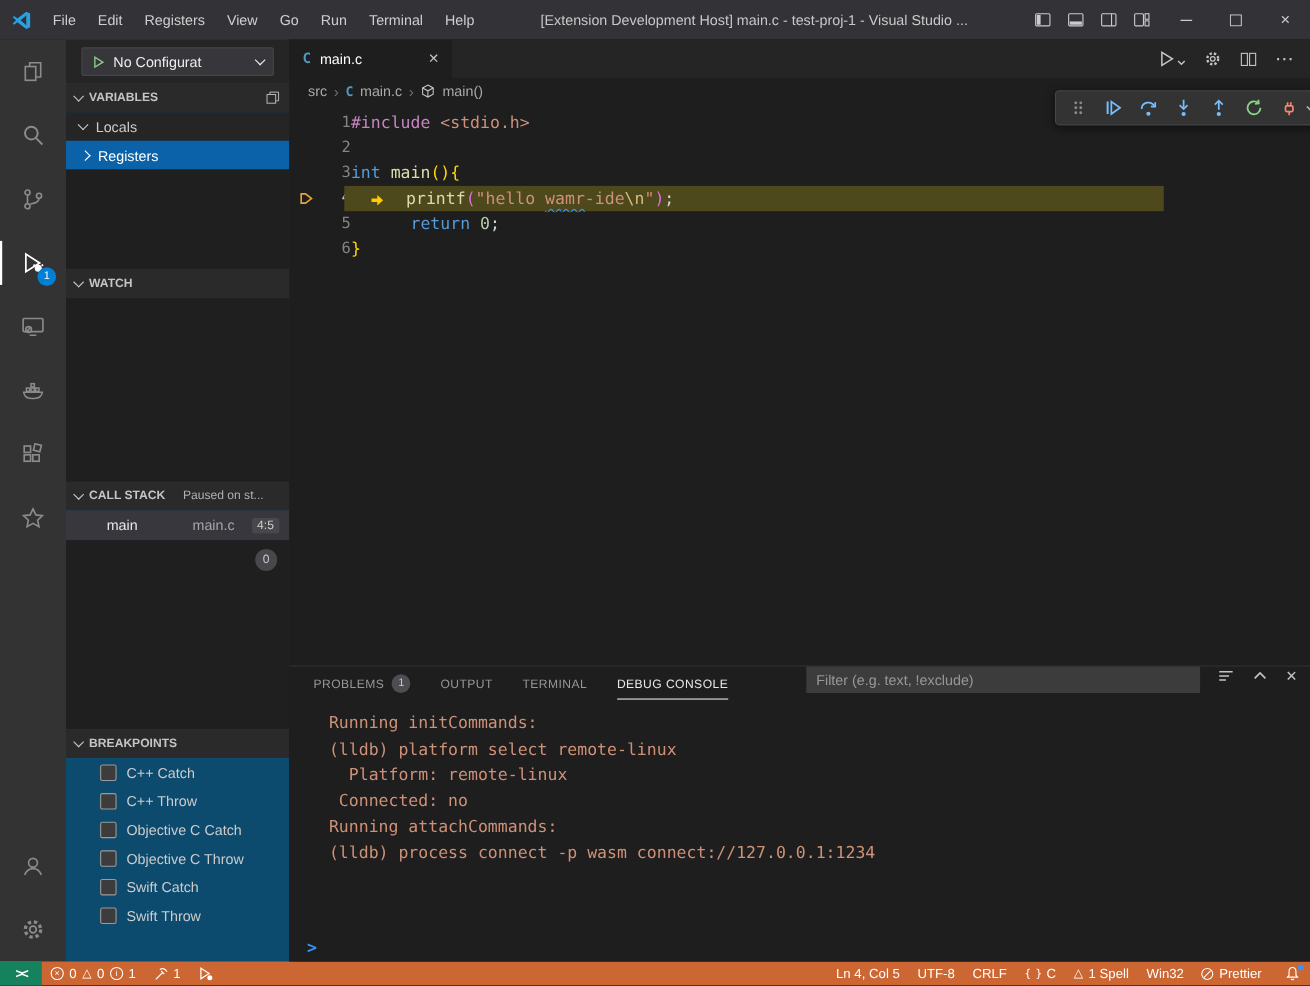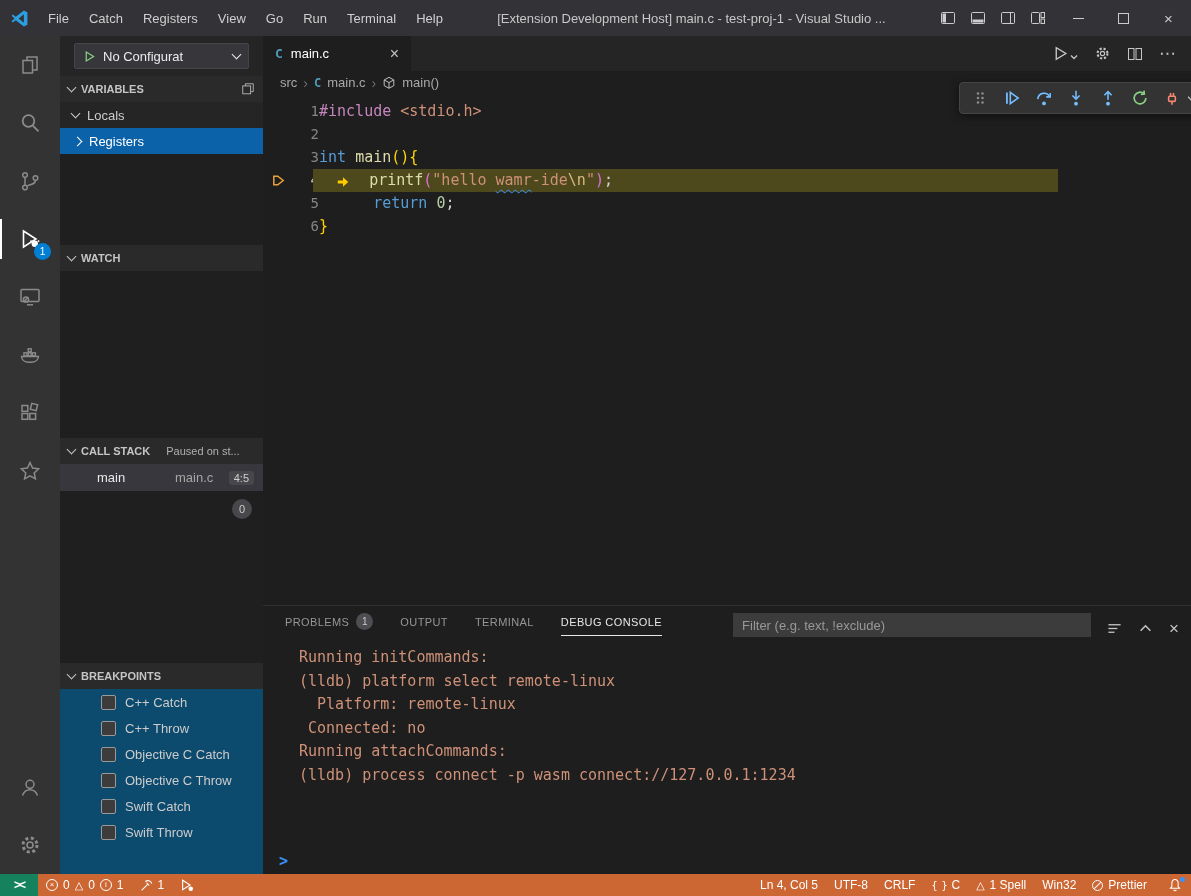--- a/index.html
+++ b/index.html
@@ -45,21 +45,21 @@
 .chev.right{transform:rotate(-45deg);margin-left:2px}
 .tree-row{height:26px;display:flex;align-items:center;gap:8px;padding-left:12px;color:#cccccc;flex:none;cursor:pointer;background:#252526}
 .tree-row.selected{background:#0b62a8;color:#fff}
 .sec-fill{flex:none;background:#1f1f20}
 .frame-row{height:27px;display:flex;align-items:center;padding-left:37px;background:#37373d;flex:none;cursor:pointer}
 .frame-name{color:#e8e8e8;width:78px}
 .frame-file{color:#a6a6a6}
 .frame-pos{margin-left:auto;margin-right:9px;background:#47474c;border-radius:3px;padding:1px 5px;font-size:11px;color:#cfcfcf}
 .zero-badge{margin:8px 11px 0 auto;width:20px;height:20px;border-radius:50%;background:#47474c;color:#ccc;
   font-size:11px;display:flex;align-items:center;justify-content:center}
-.bp-row{height:26px;display:flex;align-items:center;gap:9px;padding-left:41px;color:#cccccc;flex:none;cursor:pointer}
+.bp-row{height:26px;display:flex;align-items:center;gap:9px;padding-left:31px;color:#cccccc;flex:none;cursor:pointer}
 .cb{width:15px;height:15px;background:#3c3c3c;border:1px solid #9a9a9a;border-radius:2px;flex:none}
 
 
 .editor-col{flex:1;display:flex;flex-direction:column;min-width:0;background:#1e1e1e;position:relative}
 .tabbar{height:35px;background:#252526;display:flex;align-items:stretch;flex:none}
 .tab{width:148px;background:#1e1e1e;display:flex;align-items:center;gap:8px;padding:0 12px;font-size:13px;color:#fff;cursor:pointer}
 .tab .close{margin-left:auto;color:#c5c5c5;font-size:16px;line-height:1}
 .c-icon{color:#519aba;font-weight:bold;font-size:13px;font-family:"DejaVu Sans Mono",monospace}
 .editor-actions{margin-left:auto;display:flex;align-items:center;gap:16px;padding-right:14px;color:#c5c5c5}
 .editor-actions .btn{display:flex;align-items:center;cursor:pointer}
@@ -80,21 +80,21 @@
 .squiggle{text-decoration:underline wavy #3794ff;text-decoration-thickness:1px;text-underline-offset:4px}
 
 
 .debug-toolbar{position:absolute;left:696px;top:46px;height:32px;background:#333334;border:1px solid #454547;
   border-radius:4px;box-shadow:0 2px 8px rgba(0,0,0,.5);display:flex;align-items:center;gap:6px;padding:0 7px;z-index:5}
 .dbg-btn{width:26px;height:26px;display:flex;align-items:center;justify-content:center;cursor:pointer}
 .dbg-chev{display:flex;align-items:center;margin-left:-4px;color:#bbb;cursor:pointer}
 
 
 .panel{height:269px;flex:none;border-top:1px solid #303031;display:flex;flex-direction:column;background:#1e1e1e}
-.panel-head{height:31px;display:flex;align-items:flex-end;padding:0 12px 0 22px;flex:none}
+.panel-head{height:31px;display:flex;align-items:flex-start;padding:0 12px 0 22px;flex:none}
 .panel-tabs{display:flex;height:100%}
 .panel-tab{font-size:11px;letter-spacing:.4px;color:#969696;margin-right:27px;display:flex;align-items:center;gap:7px;position:relative;cursor:pointer;white-space:nowrap}
 .panel-tab.active{color:#e7e7e7}
 .panel-tab.active::after{content:"";position:absolute;left:0;right:0;bottom:1px;height:1px;background:#e7e7e7}
 .ptab-badge{min-width:17px;height:17px;border-radius:50%;background:#4d4d52;color:#ccc;font-size:10px;
   display:flex;align-items:center;justify-content:center;letter-spacing:0}
 .filter-input{margin-left:auto;width:358px;height:24px;background:#3c3c3c;border:none;outline:none;color:#ccc;
   font-size:13px;padding:0 9px;font-family:"Liberation Sans",sans-serif}
 .filter-input::placeholder{color:#989898}
 .panel-icons{display:flex;align-items:center;gap:17px;margin-left:16px;color:#c5c5c5}
@@ -126,21 +126,21 @@
 <div class="app">
 
   <div class="titlebar">
     <div class="logo">
       <svg width="19" height="19" viewBox="0 0 24 24">
           <path d="M17.5 2 22 4.2 V19.8 L17.5 22 L7.3 14.1 L3.6 17 L2 15.6 L5.8 12 L2 8.4 L3.6 7 L7.3 9.9 Z M17.5 6.5 L11 12 L17.5 17.5 Z" fill="#2c9fe0"></path>
         </svg>
     </div>
     <div class="menus" id="menus">
         <div class="menu-item">File</div>
-        <div class="menu-item">Catch</div>
+        <div class="menu-item">Edit</div>
         <div class="menu-item">Registers</div>
         <div class="menu-item">View</div>
         <div class="menu-item">Go</div>
         <div class="menu-item">Run</div>
         <div class="menu-item">Terminal</div>
         <div class="menu-item">Help</div>
       </div>
     <div class="title-text">[Extension Development Host] main.c - test-proj-1 - Visual Studio ...</div>
     <div class="layout-btns">
       <span>

